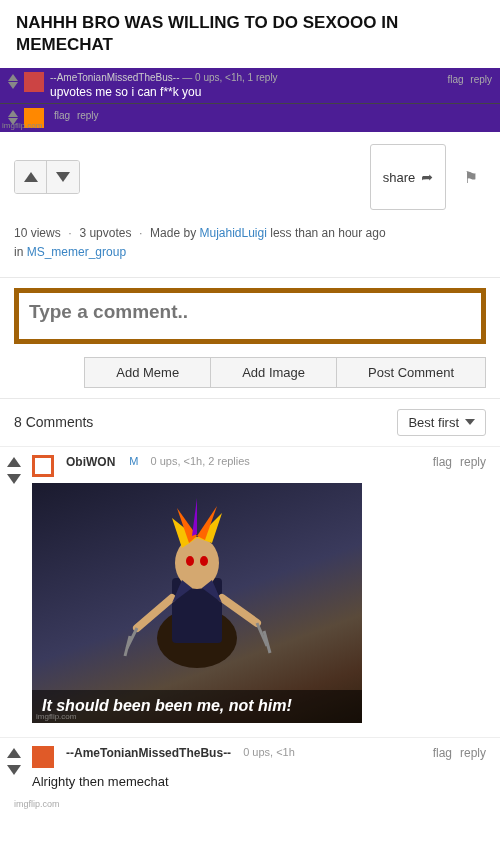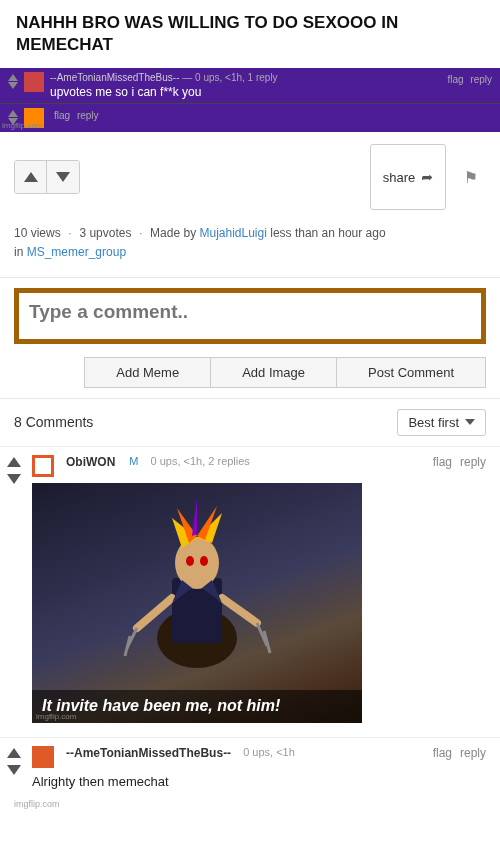--- a/index.html
+++ b/index.html
@@ -489,21 +489,21 @@
 
         <line x1="20" y1="140" x2="10" y2="160" stroke="#888" stroke-width="3"></line>
         <line x1="13" y1="148" x2="8" y2="168" stroke="#888" stroke-width="3"></line>
 
         <line x1="140" y1="135" x2="150" y2="158" stroke="#888" stroke-width="3"></line>
         <line x1="147" y1="143" x2="153" y2="165" stroke="#888" stroke-width="3"></line>
 
         <polygon points="65,92 55,115 75,100" fill="#2a2a5a"></polygon>
         <polygon points="95,92 105,115 85,100" fill="#2a2a5a"></polygon>
       </svg>
-      <div class="comment-image-caption">It invite have been me, not him!</div>
+      <div class="comment-image-caption">It should been been me, not him!</div>
       <span class="comment-image-watermark">imgflip.com</span>
     </div>
   </div>
 </div>
 
 <div class="comment-item-second" style="display:flex;gap:4px;padding:8px 14px 8px 0;border-top:1px solid #eee;">
   <div class="comment-votes" style="display:flex;flex-direction:column;align-items:center;width:28px;padding-top:2px;gap:3px;flex-shrink:0;">
     <div class="arrow-up-lg" style="border-bottom-color:#555;"></div>
     <div class="arrow-down-lg" style="border-top-color:#555;margin-top:4px;"></div>
   </div>

